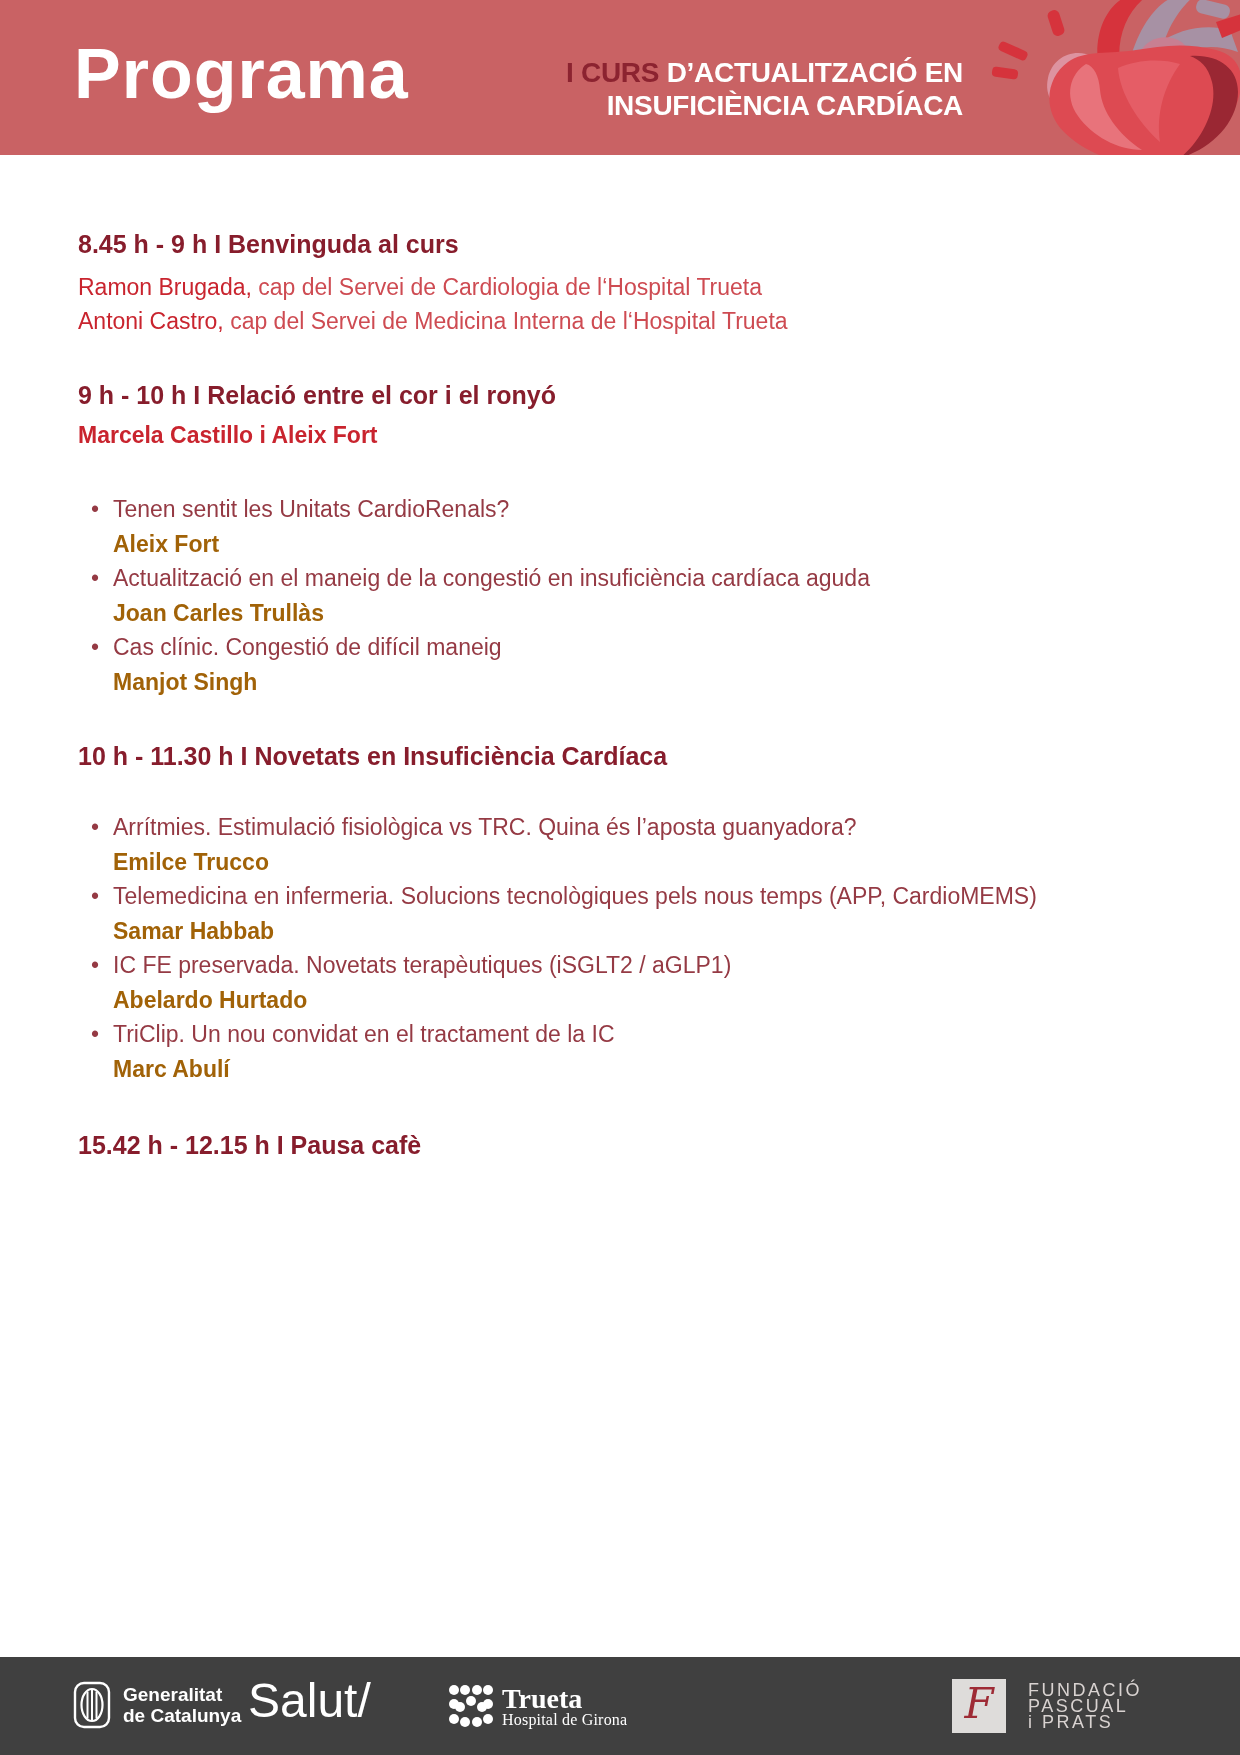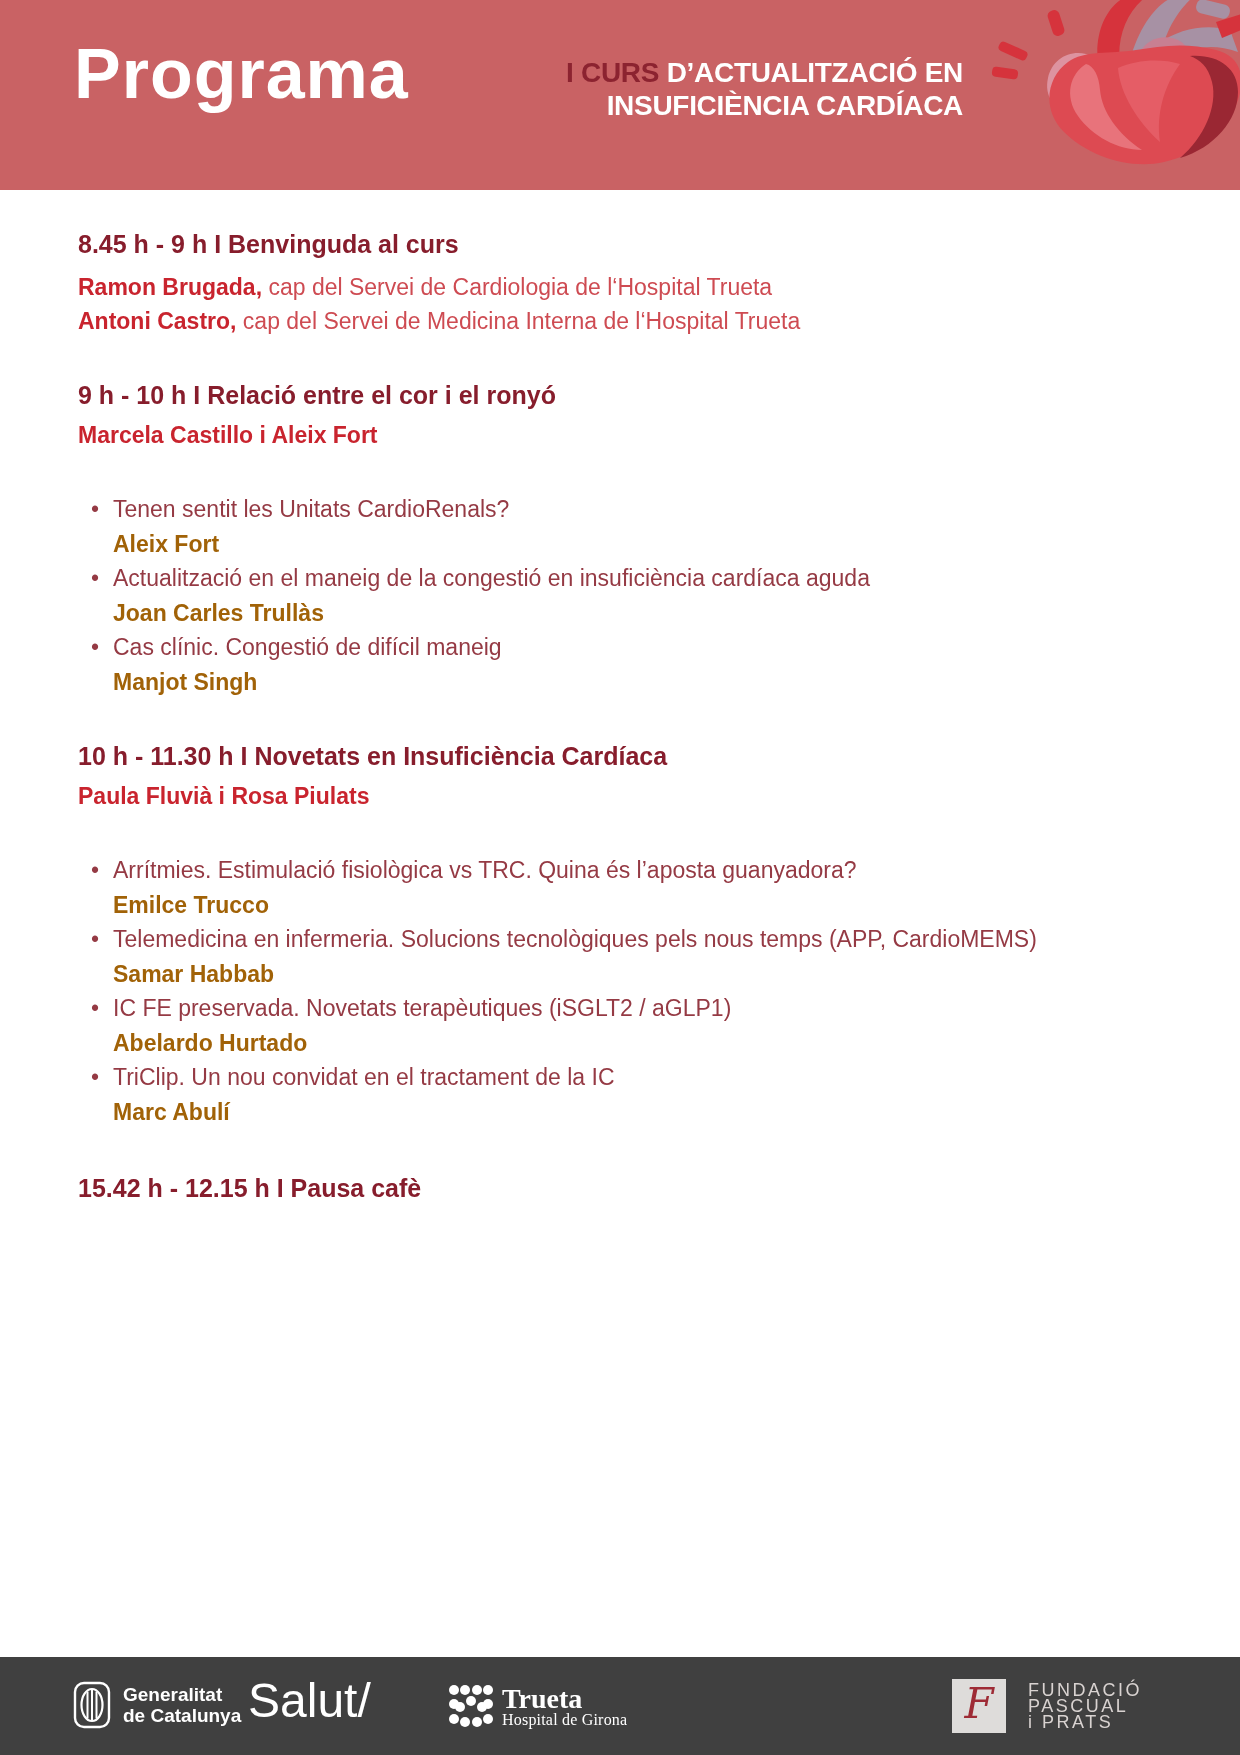--- a/index.html
+++ b/index.html
@@ -4,21 +4,21 @@
 <style>
   * { margin:0; padding:0; box-sizing:border-box; }
   html,body { background:#ffffff; }
   body { font-family:"Liberation Sans", sans-serif; }
   .page {
     position:relative; width:1240px; height:1755px; margin:0 auto;
     background:#ffffff; overflow:hidden;
   }
   
   .header {
-    position:absolute; top:0; left:0; width:1240px; height:190px;
+    position:absolute; top:0; left:0; width:1240px; height:155px;
     background:#c96264; overflow:hidden;
   }
   .page-title {
     position:absolute; left:74px; top:34px;
     font-size:70px; font-weight:bold; color:#ffffff; letter-spacing:1px;
   }
   .course-title {
     position:absolute; right:277px; top:56px;
     text-align:right; font-size:28px; font-weight:bold;
     color:#ffffff; line-height:33px; letter-spacing:-0.3px;
@@ -27,21 +27,21 @@
   .heart { position:absolute; right:-6px; top:-6px; width:256px; height:180px; }
   
   .content { position:absolute; top:177px; left:0; right:0; padding:53px 58px 0 78px; }
   .time-heading {
     font-size:25px; font-weight:bold; color:#871d2c; line-height:28px;
   }
   .sec { margin-top:43px; }
   .sec.first { margin-top:0; }
   .sec.pausa { margin-top:45px; }
   .speaker-line { font-size:23px; line-height:34px; color:#ce4b52; margin-top:0; }
-  .speaker-line .sp-name { font-weight:bold; color:#c9242e;margin-top:20px; }
+  .speaker-line .sp-name { font-weight:normal; color:#c9242e;margin-top:20px; }
   .speakers-block { margin-top:12px; }
   .moderators { font-size:23px; font-weight:bold; color:#c9242e; line-height:34px; margin-top:9px; }
   ul.talks { list-style:none; margin-top:40px; padding-left:35px; max-width:960px; }
   ul.talks li { position:relative; }
   ul.talks li::before {
     content:"•"; position:absolute; left:-22px; top:0;
     font-size:23px; color:#953a44; line-height:34.5px;
   }
   .talk-title { font-size:23px; color:#953a44; line-height:34.5px; }
   .talk-speaker { font-size:23px; font-weight:bold; color:#a16207; line-height:34.5px; }
@@ -138,21 +138,20 @@
         </li>
         <li>
           <div class="talk-title">Cas clínic. Congestió de difícil maneig</div>
           <div class="talk-speaker">Manjot Singh</div>
         </li>
       </ul>
     </div>
 
     <div class="sec">
       <div class="time-heading">10 h - 11.30 h I Novetats en Insuficiència Cardíaca</div>
-      <div class="moderators">Paula Fluvià i Rosa Piulats</div>
       <ul class="talks">
         <li>
           <div class="talk-title">Arrítmies. Estimulació fisiològica vs TRC. Quina és l’aposta guanyadora?</div>
           <div class="talk-speaker">Emilce Trucco</div>
         </li>
         <li>
           <div class="talk-title">Telemedicina en infermeria. Solucions tecnològiques pels nous temps (APP, CardioMEMS)</div>
           <div class="talk-speaker">Samar Habbab</div>
         </li>
         <li>

